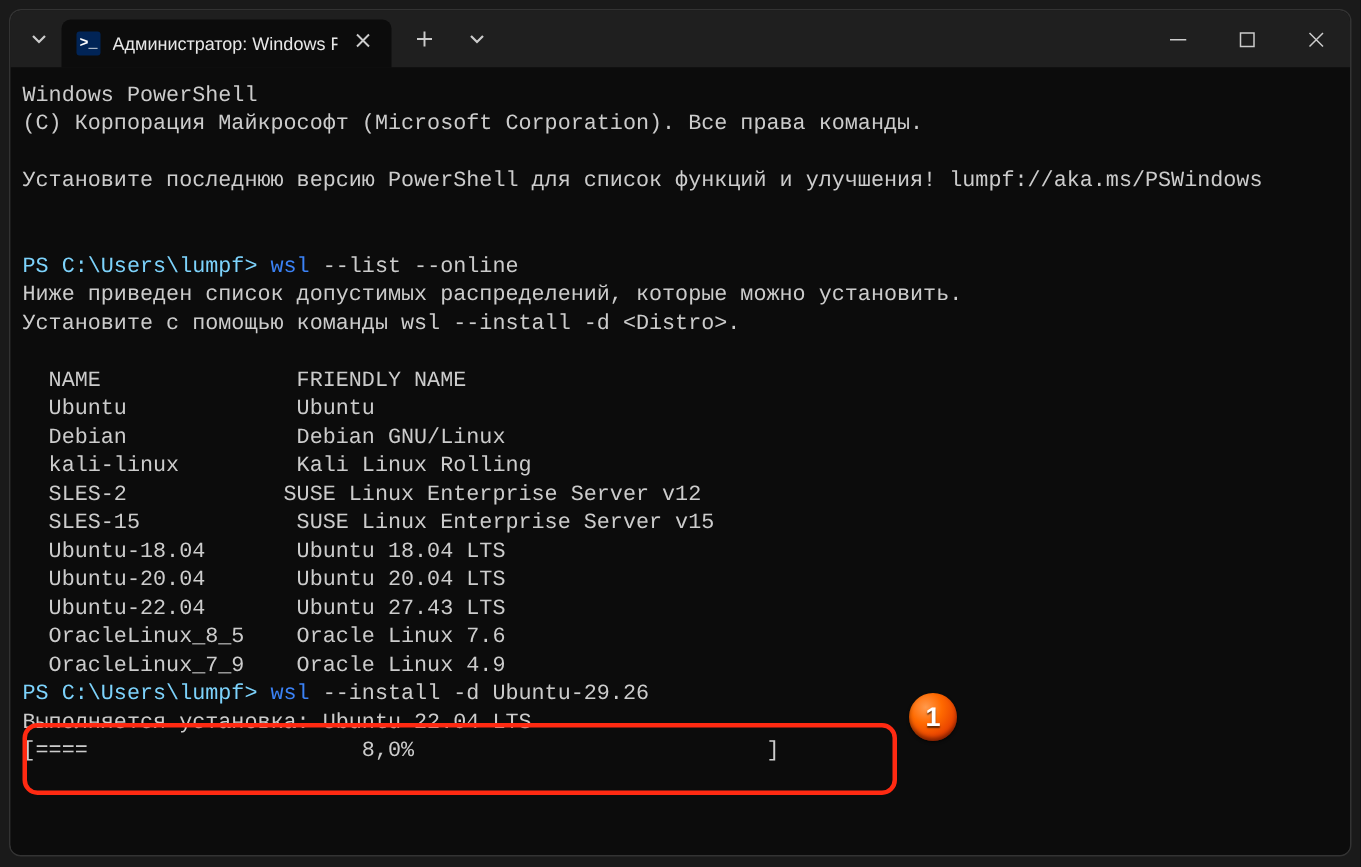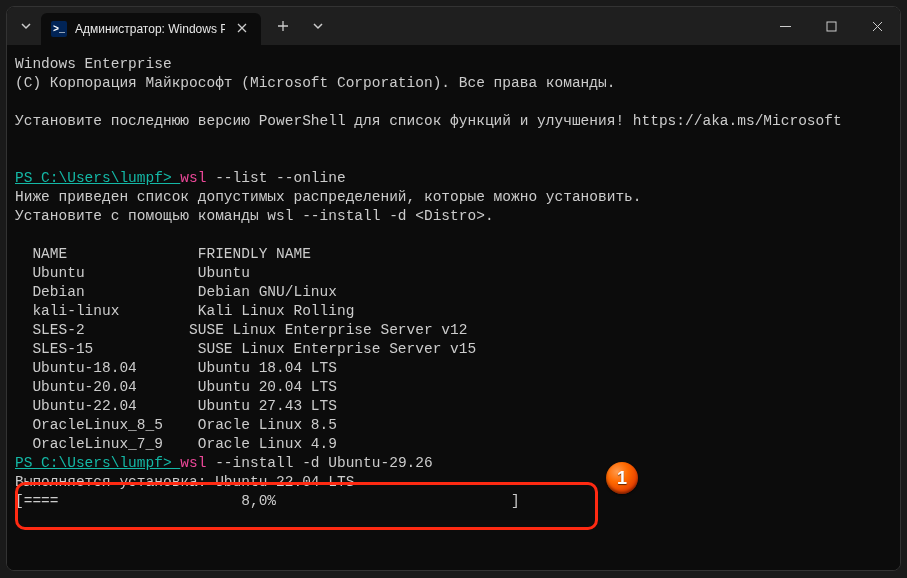--- a/index.html
+++ b/index.html
@@ -119,22 +119,22 @@
     flex: 1;
     background: #0c0c0c;
     color: #cccccc;
     font-size: 14.5px;
     line-height: 19px;
     padding: 10px 8px 8px 8px;
     white-space: pre;
     overflow: hidden;
     position: relative;
   }
-  .yellow { color: #ec4899; }
-  .prompt-path { color: #14b8a6; text-decoration: underline; }
+  .yellow { color: #3b82f6; }
+  .prompt-path { color: #7dd3fc; }
   .highlight-box {
     position: absolute;
     border: 3px solid #ff2a12;
     border-radius: 10px;
     pointer-events: none;
   }
   .callout-badge {
     position: absolute;
     width: 32px;
     height: 32px;
@@ -197,40 +197,40 @@
           </svg>
       </div>
       <div class="win-btn close">
         <svg viewBox="0 0 11 11">
             <path d="M1 1 L10 10 M10 1 L1 10" stroke="currentColor" stroke-width="1"></path>
           </svg>
       </div>
     </div>
   </div>
 
-  <div class="terminal"><span>Windows Enterprise</span>
+  <div class="terminal"><span>Windows PowerShell</span>
 <span>(C) Корпорация Майкрософт (Microsoft Corporation). Все права команды.</span>
 
-<span>Установите последнюю версию PowerShell для список функций и улучшения! </span><span>https://aka.ms/Microsoft</span>
+<span>Установите последнюю версию PowerShell для список функций и улучшения! </span><span>lumpf://aka.ms/PSWindows</span>
 
 
 <span class="prompt-path">PS C:\Users\lumpf&gt; </span><span class="yellow">wsl </span><span>--list --online</span>
 <span>Ниже приведен список допустимых распределений, которые можно установить.</span>
 <span>Установите с помощью команды wsl --install -d &lt;Distro&gt;.</span>
 
 <span>  NAME               FRIENDLY NAME</span>
 <span>  Ubuntu             Ubuntu</span>
 <span>  Debian             Debian GNU/Linux</span>
 <span>  kali-linux         Kali Linux Rolling</span>
 <span>  SLES-2            SUSE Linux Enterprise Server v12</span>
 <span>  SLES-15            SUSE Linux Enterprise Server v15</span>
 <span>  Ubuntu-18.04       Ubuntu 18.04 LTS</span>
 <span>  Ubuntu-20.04       Ubuntu 20.04 LTS</span>
 <span>  Ubuntu-22.04       Ubuntu 27.43 LTS</span>
-<span>  OracleLinux_8_5    Oracle Linux 8.5</span>
+<span>  OracleLinux_8_5    Oracle Linux 7.6</span>
 <span>  OracleLinux_7_9    Oracle Linux 4.9</span>
 <span class="prompt-path">PS C:\Users\lumpf&gt; </span><span class="yellow">wsl </span><span>--install -d </span><span>Ubuntu-29.26</span>
 <span>Выполняется установка: Ubuntu 22.04 LTS</span>
 <span>[====                     8,0%                           ]</span>
 </div>
 
 </div>
 
 <div class="highlight-box" style="left:15px; top:482px; width:583px; height:48px;"></div>
 

